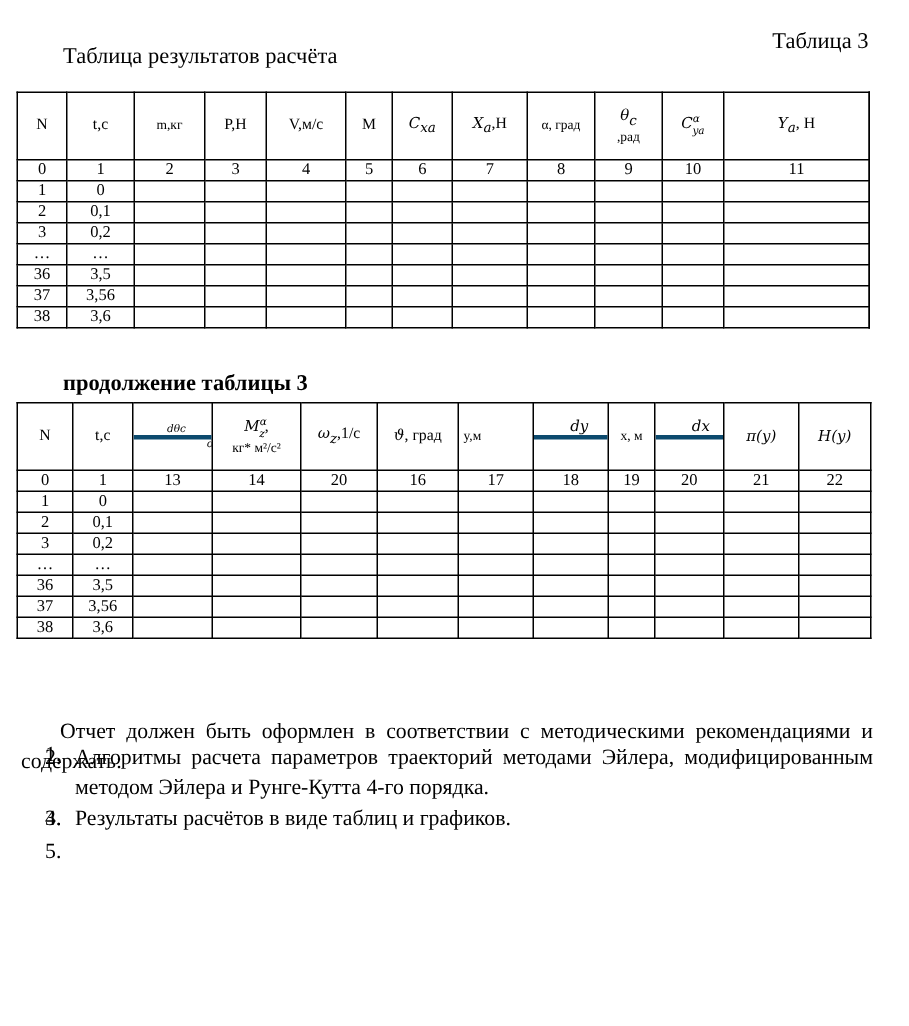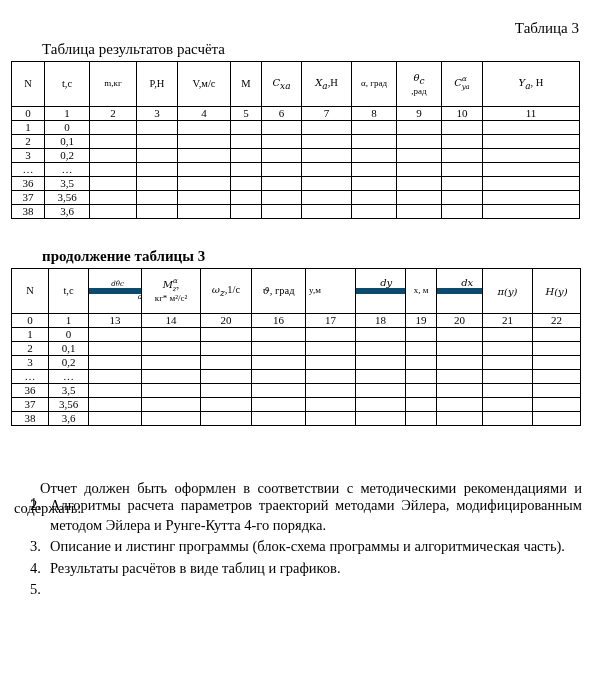--- a/index.html
+++ b/index.html
@@ -9,34 +9,34 @@
   .table-caption-right { top:20px; right:27px; font-size:15px;font-family:Liberation Serif, serif; }
   .table-title { font-size:15px; left:42px; }
   table.grid { position:absolute; border-collapse:collapse; table-layout:fixed; font-size:10.5px; }
   table.grid td { border:1px solid #000; text-align:center; vertical-align:middle; padding:0; line-height:1.1; overflow:hidden; white-space:nowrap; }
   table.grid tr.hdr td { height:44px; }
   table.grid tr.num td { height:13px; font-size:11px; }
   table.grid tr.row td { height:13px; font-size:11px; }
   .it { font-style:italic; font-family:"DejaVu Serif",serif; font-size:10px; }
   .small { font-size:9px; }
   .frac { display:inline-block; vertical-align:middle; text-align:center; line-height:1; }
-  .frac .n { display:block; border-bottom:6px solid #0c4a6e; padding:0 1px; }
+  .frac .n { display:block; border-bottom:3px solid #0c4a6e; padding:0 1px; }
   .frac .d { display:block; padding:0 1px;margin-left:48px; }
   .para { left:14px; width:568px; font-size:14.5px; line-height:19.5px; text-align:justify; }
   .para .first { text-indent:26px; display:block;margin-top:24px; }
   ol.list { position:absolute; left:30px; width:552px; margin:0; padding:0; list-style:none; font-size:14.5px; line-height:19.5px; }
   ol.list li { position:relative; padding-left:20px; margin-bottom:2px; text-align:justify; }
   ol.list li .num { position:absolute; left:0; top:0; }
 </style>
 </head>
 <body>
 
 <div class="abs table-caption-right">Таблица 3</div>
 
-<div class="abs table-title" style="top:41px;">Таблица результатов расчёта</div>
+<div class="abs table-title" style="top:30px;">Таблица результатов расчёта</div>
 
 <table class="grid" style="left:11px; top:61px; width:569px;">
   <colgroup>
     <col style="width:33px">
       <col style="width:45px">
       <col style="width:47px">
       <col style="width:41px">
     <col style="width:53px">
       <col style="width:31px">
       <col style="width:40px">
@@ -338,16 +338,16 @@
 </tbody>
   </table>
 
 <div class="abs para" style="top:455px;">
   <span class="first">Отчет должен быть оформлен в соответствии с методическими рекомендациями и содержать:</span>
 </div>
 
 <ol class="list" style="top:494px;">
   <li><span class="num">1.</span></li>
   <li><span class="num">2.</span><span>Алгоритмы расчета параметров траекторий методами Эйлера, модифицированным методом Эйлера и Рунге-Кутта 4-го порядка.</span></li>
-  <li><span class="num">3.</span><span>Описание и листинг программы (блок-схема программы и алгоритмическая часть).</span></li>
+  <li><span class="num">3.</span></li>
   <li><span class="num">4.</span><span>Результаты расчётов в виде таблиц и графиков.</span></li>
   <li><span class="num">5.</span></li>
 </ol>
 
 </body></html>

